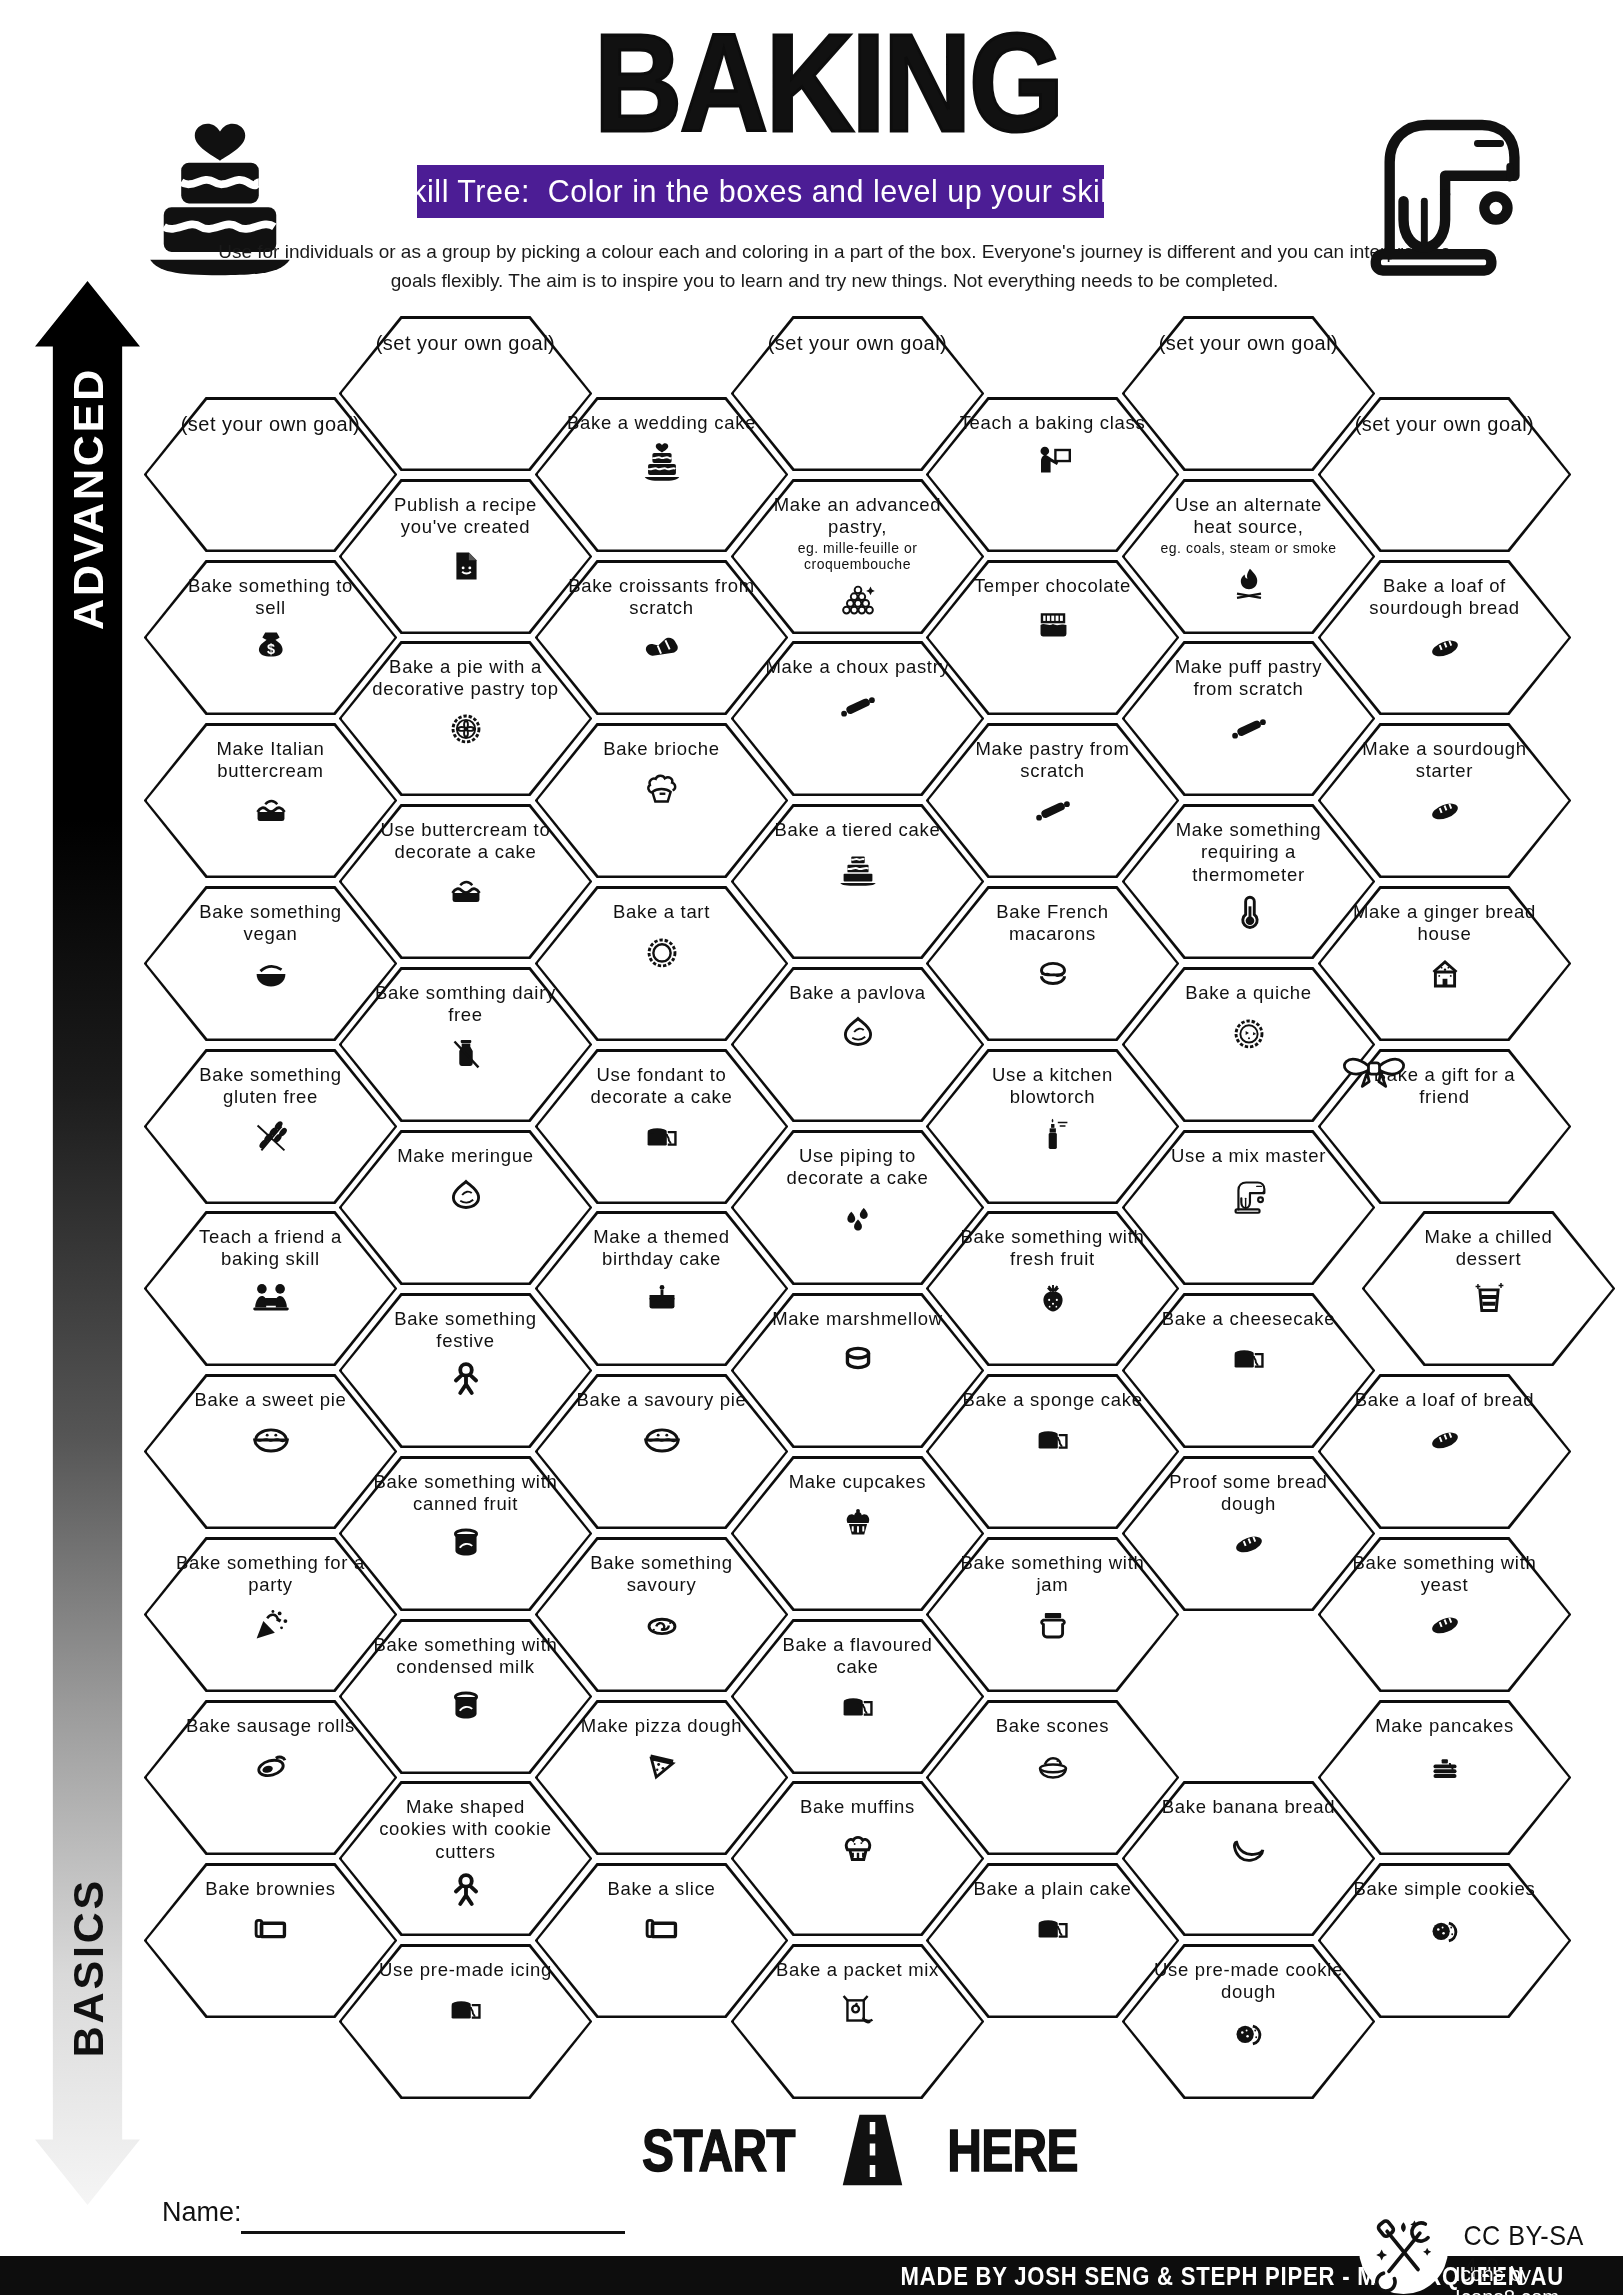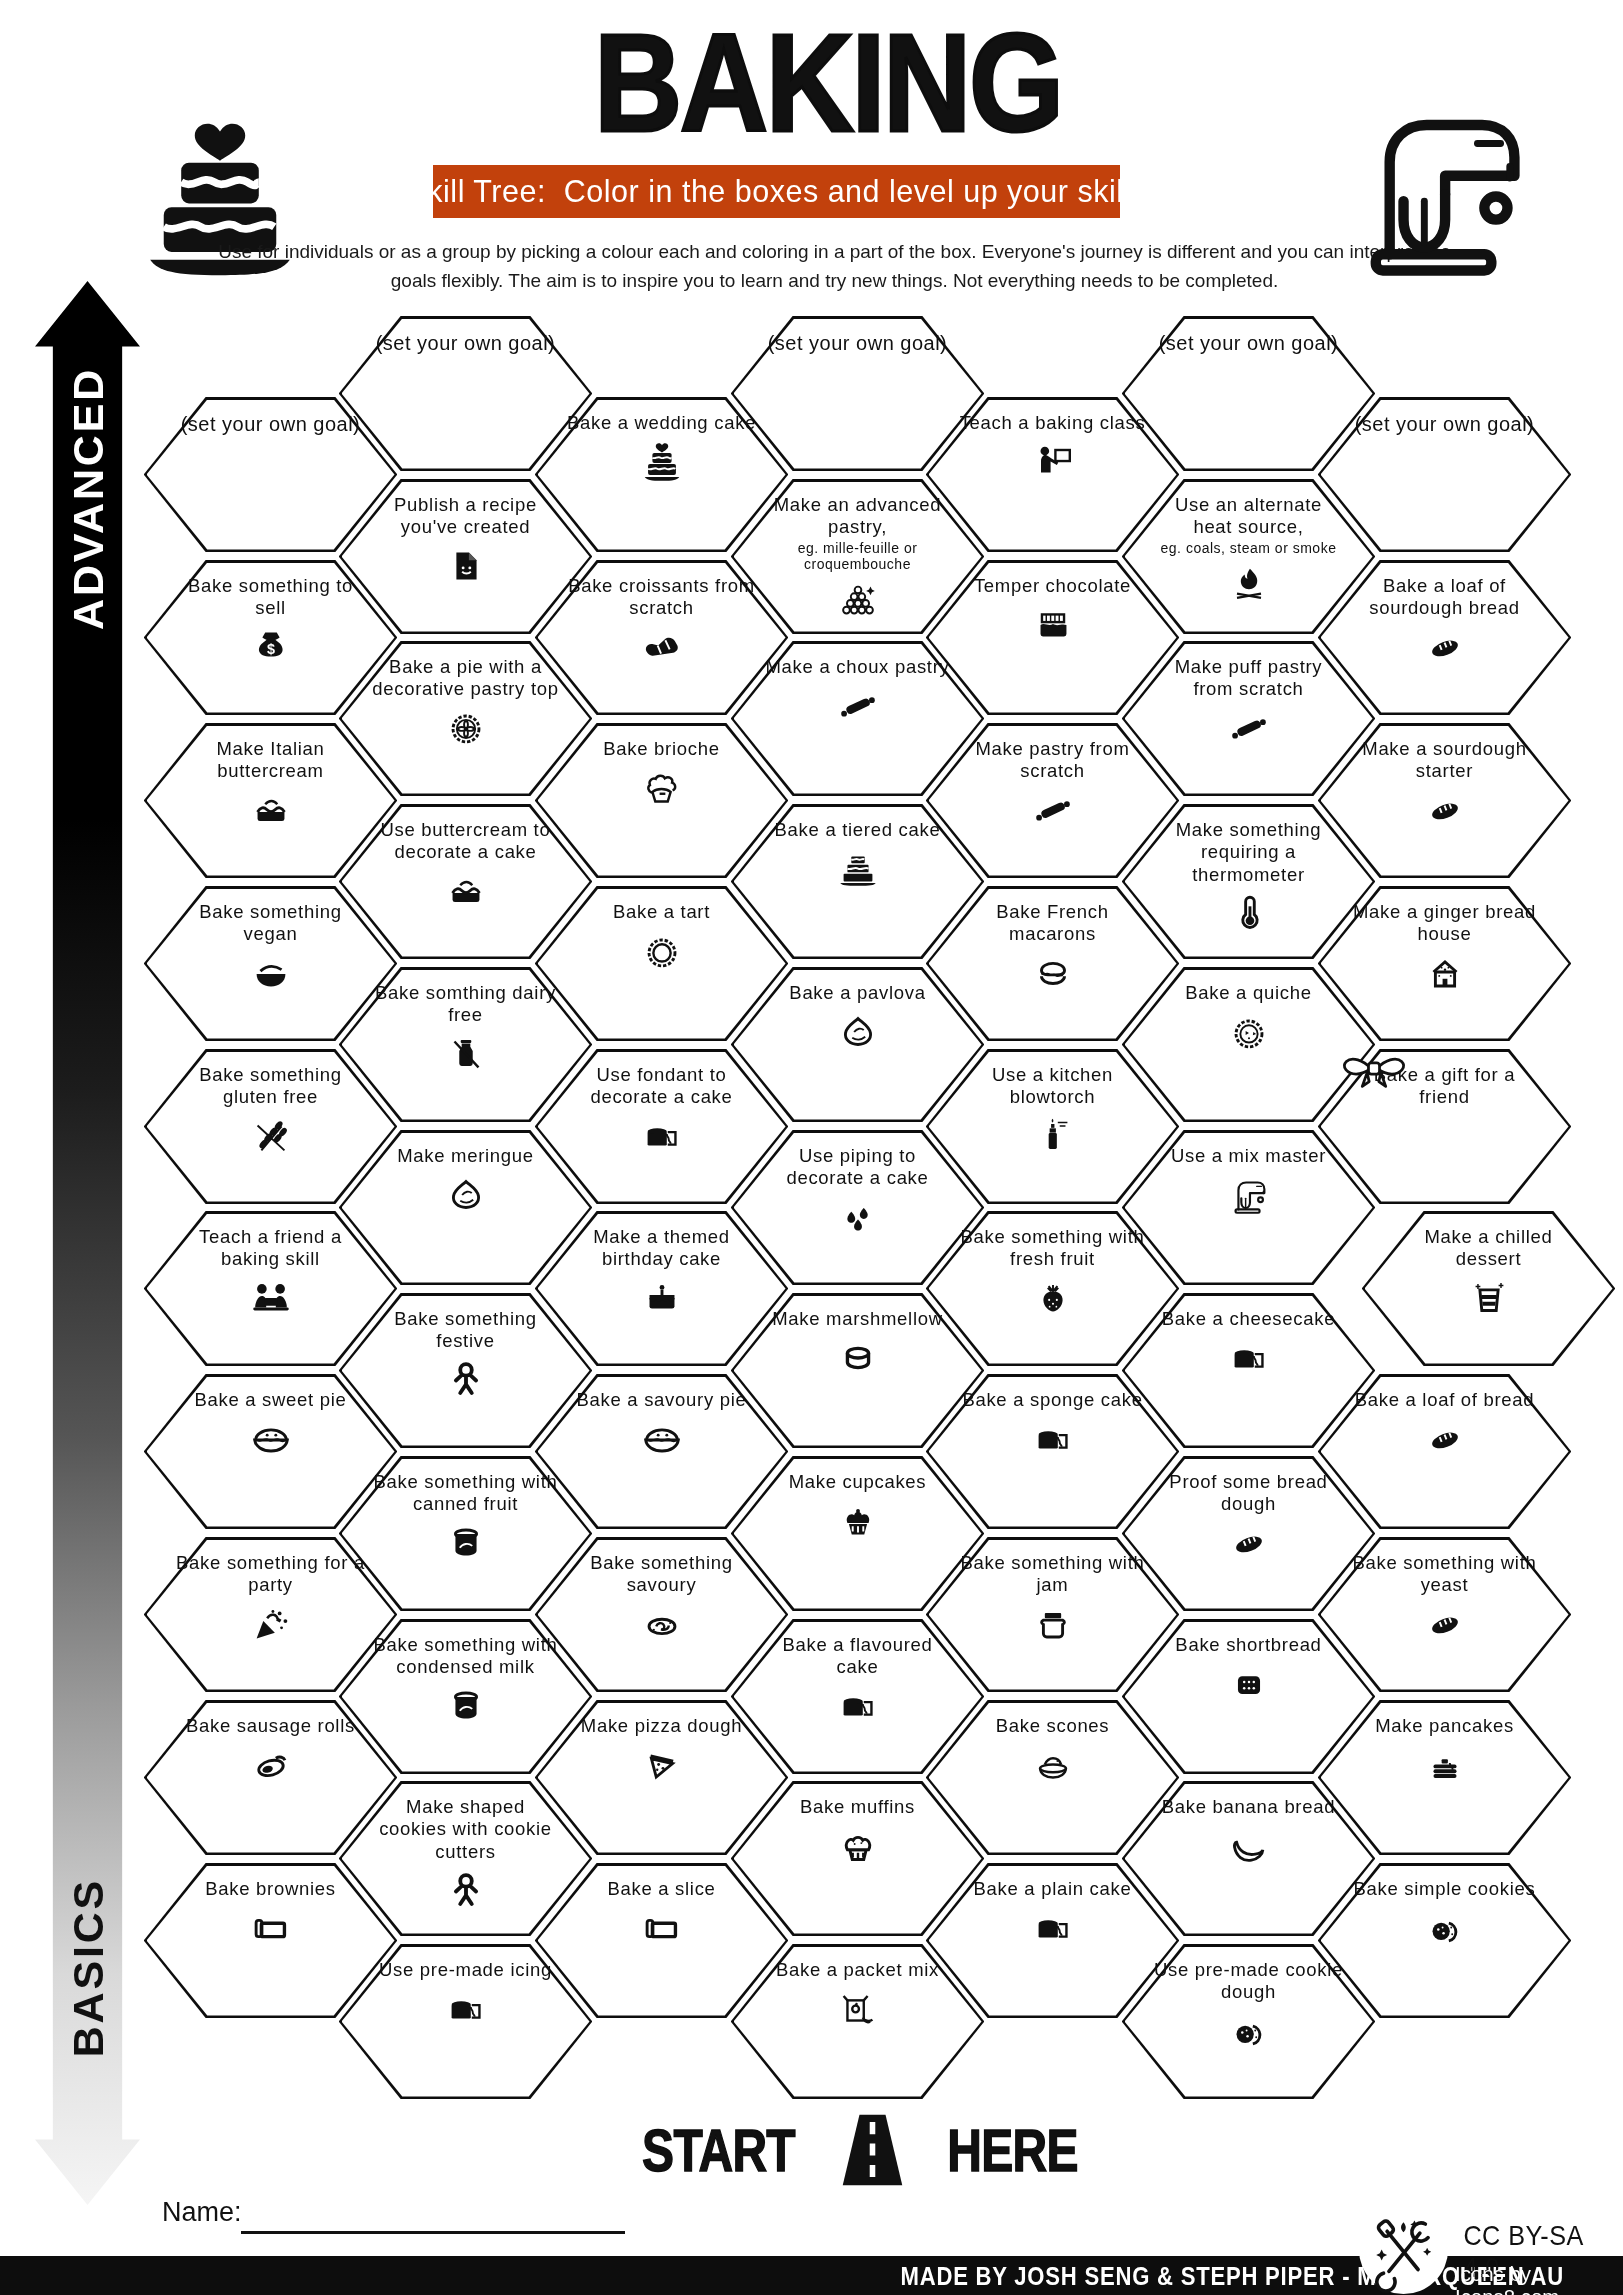--- a/index.html
+++ b/index.html
@@ -3,21 +3,21 @@
 <meta charset="utf-8">
 <style>
   html,body{margin:0;padding:0;background:#fff;}
   body{width:1623px;height:2295px;font-family:"Liberation Sans",sans-serif;color:#111;}
   .page{position:relative;width:1623px;height:2295px;background:#fff;overflow:hidden;}
   .squish{display:inline-block;transform:scaleX(.8);transform-origin:center;}
   
   .title-wrap{position:absolute;left:365px;top:13px;width:925px;text-align:center;}
   .title{font-size:139px;font-weight:bold;letter-spacing:-2.8px;line-height:1;
          -webkit-text-stroke:3.2px #0d0d0d;transform:scaleX(.88);display:inline-block;}
-  .subtitle-bar{position:absolute;left:433px;top:165px;width:687px;height:53px;background:#c2410c;
+  .subtitle-bar{position:absolute;left:417px;top:165px;width:687px;height:53px;background:#4c1d95;
                 display:flex;align-items:center;justify-content:center;}
   .subtitle-bar span{color:#fff;font-size:30.5px;letter-spacing:0.5px;white-space:pre;}
   .description{position:absolute;left:210px;top:238px;width:1249px;text-align:center;
                font-size:19px;line-height:1.5;color:#1a1a1a;}
   .hdr-cake{position:absolute;left:123px;top:86px;width:194px;height:227px;}
   .hdr-mixer{position:absolute;left:1325px;top:60px;width:231px;height:250px;}
   
   .level-arrow{position:absolute;left:35px;top:281px;width:105px;height:1924px;
     background:linear-gradient(180deg,#000 0%,#000 28%,#1c1c1c 42%,#555 60%,#9a9a9a 74%,#d9d9d9 88%,#f5f5f5 100%);
     clip-path:polygon(50% 0%,100% 3.4%,83% 3.4%,83% 96.6%,100% 96.6%,50% 100%,0% 96.6%,17% 96.6%,17% 3.4%,0% 3.4%);}
@@ -1150,32 +1150,20 @@
       <div class="hex-inner"></div>
       <div class="hex-content">
         <div class="hex-label">Proof some bread dough</div>
 
         <svg class="hex-icon" viewBox="0 0 100 100">
             <use href="#i-bread"></use>
           </svg>
       </div>
 
     </div>
-      <div class="hex" style="left: 1118px; top: 1615px;">
-      <div class="hex-border"></div>
-      <div class="hex-inner"></div>
-      <div class="hex-content">
-        <div class="hex-label">Bake shortbread</div>
-
-        <svg class="hex-icon" viewBox="0 0 100 100">
-            <use href="#i-shortbread"></use>
-          </svg>
-      </div>
-
-    </div>
       <div class="hex" style="left: 1118px; top: 1777px;">
       <div class="hex-border"></div>
       <div class="hex-inner"></div>
       <div class="hex-content">
         <div class="hex-label">Bake banana bread</div>
 
         <svg class="hex-icon" viewBox="0 0 100 100">
             <use href="#i-banana"></use>
           </svg>
       </div>

